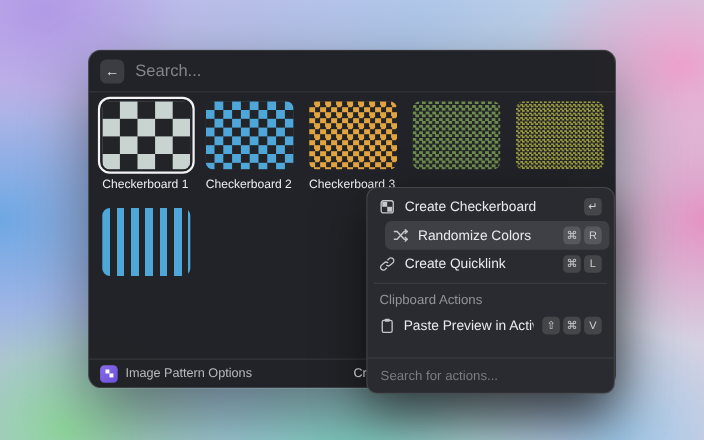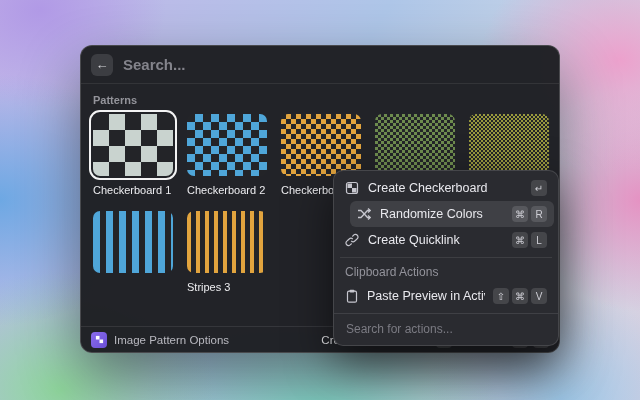--- a/index.html
+++ b/index.html
@@ -26,21 +26,21 @@
     box-shadow:0 25px 60px rgba(0,0,0,0.45);
   }
 
   
   .header { display:flex; align-items:center; gap:10px; height:38px; padding:0 10px;
             border-bottom:1px solid rgba(255,255,255,0.08); }
   .back-btn { width:22px; height:22px; border:none; border-radius:6px;
               background:rgba(255,255,255,0.12); color:#d8d8dc; font-size:13px;
               display:flex; align-items:center; justify-content:center; cursor:pointer; }
   .search-input { flex:1; background:transparent; border:none; outline:none;
-                  font-size:15px; color:#e8e8ec; font-family:inherit;font-weight:bold; }
+                  font-size:15px; color:#e8e8ec; font-family:inherit; }
   .search-input::placeholder { color:#84848c; }
 
   
   .content { padding:8px 12px 0; }
   .section-label { font-size:11px; font-weight:600; color:#94949b; margin:2px 0 8px; }
   .grid { display:grid; grid-template-columns:repeat(5,80px); column-gap:14px; row-gap:14px; }
   .tile { width:80px; height:62px; border-radius:7px; background:#232428; }
   .tile.selected { outline:2px solid rgba(255,255,255,0.95); outline-offset:2px; }
   .tile-label { margin-top:8px; font-size:11px; font-weight:500; color:#ededf0; min-height:13px; }
 
@@ -68,40 +68,39 @@
            border-radius:10px; box-shadow:0 18px 45px rgba(0,0,0,0.55);
            padding:4px 4px 0; }
   .menu-item { display:flex; align-items:center; gap:8px; height:26px; padding:0 7px;
                border-radius:6px; font-size:12.5px; color:#e9e9ee; cursor:pointer; }
   .menu-item.selected { background:rgba(255,255,255,0.10);margin-left:12px; }
   .mi-icon { width:15px; display:flex; align-items:center; color:#c6c6ce; }
   .mi-label { white-space:nowrap; overflow:hidden; }
   .mi-keys { margin-left:auto; display:flex; gap:3px; }
   .menu-divider { height:1px; background:rgba(255,255,255,0.09); margin:4px 2px; }
   .menu-section { font-size:12px; font-weight:500; color:#93939b; padding:3px 7px 4px; }
-  .menu-search-row { border-top:1px solid rgba(255,255,255,0.10); margin:4px -4px 0; }
+  .menu-search-row { border-top:1px solid rgba(255,255,255,0.10); margin:16px -4px 0; }
   .menu-search { width:100%; background:transparent; border:none; outline:none;
                  font-size:12px; color:#e8e8ec; padding:8px 12px 9px; font-family:inherit; }
   .menu-search::placeholder { color:#7b7b83; }
 </style>
 </head>
 <body>
 
 <div class="bg">
   <div class="window">
 
     <div class="header">
       <button class="back-btn">
         <span>←</span>
       </button>
       <input class="search-input" placeholder="Search..." style="">
     </div>
 
     <div class="content">
-      <div class="section-label">Patterns</div>
       <div class="grid">
 
         <div>
           <div class="tile selected" style="background: repeating-conic-gradient(rgb(201, 211, 207) 0%, rgb(201, 211, 207) 25%, rgb(35, 36, 40) 0%, rgb(35, 36, 40) 50%) 0% 0% / 32px 32px;"></div>
           <div class="tile-label">Checkerboard 1</div>
         </div>
         <div>
           <div class="tile" style="background: repeating-conic-gradient(rgb(79, 166, 217) 0%, rgb(79, 166, 217) 25%, rgb(35, 36, 40) 0%, rgb(35, 36, 40) 50%) 0% 0% / 16px 16px;"></div>
           <div class="tile-label">Checkerboard 2</div>
         </div>
@@ -113,24 +112,20 @@
           <div class="tile" style="background: repeating-conic-gradient(rgb(109, 139, 78) 0%, rgb(109, 139, 78) 25%, rgb(35, 36, 40) 0%, rgb(35, 36, 40) 50%) 0% 0% / 6px 6px;"></div>
           <div class="tile-label"></div>
         </div>
         <div>
           <div class="tile" style="background: repeating-conic-gradient(rgb(153, 153, 61) 0%, rgb(153, 153, 61) 25%, rgb(35, 36, 40) 0%, rgb(35, 36, 40) 50%) 0% 0% / 4px 4px;"></div>
           <div class="tile-label"></div>
         </div>
 
         <div>
           <div class="tile" style="background: repeating-linear-gradient(90deg, rgb(79, 166, 217) 0px, rgb(79, 166, 217) 7px, rgb(35, 36, 40) 7px, rgb(35, 36, 40) 13px);"></div>
-        </div>
-        <div>
-          <div class="tile" style="background: repeating-linear-gradient(90deg, rgb(226, 164, 62) 0px, rgb(226, 164, 62) 4px, rgb(35, 36, 40) 4px, rgb(35, 36, 40) 9px);"></div>
-          <div class="tile-label">Stripes 3</div>
         </div>
 
       </div>
     </div>
 
     <div class="footer">
       <span class="app-icon">
         <svg width="9" height="9" viewBox="0 0 10 10">
           <rect x="1" y="1" width="4" height="4" fill="#ffffff"></rect>
           <rect x="5" y="5" width="4" height="4" fill="#ffffff"></rect>

